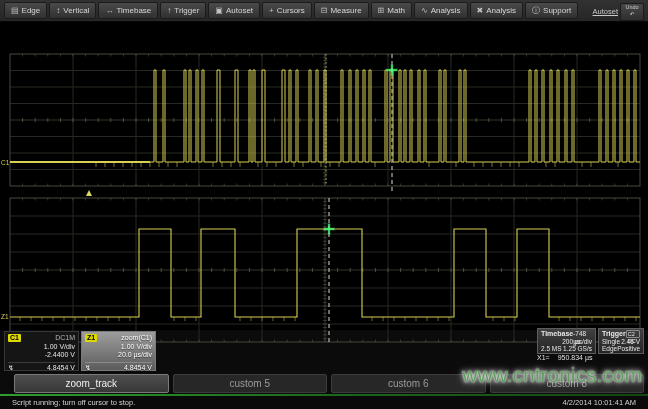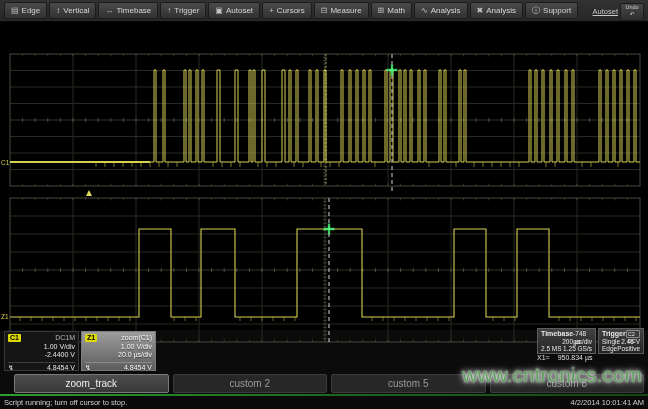--- a/index.html
+++ b/index.html
@@ -78,21 +78,21 @@
   }
   .tab.sel{background:linear-gradient(180deg,#4e4e4e,#383838);color:#efefef;border-color:#7a7a7a;}
   
   #green-line{
     position:absolute;left:0;top:394px;width:648px;height:2px;z-index:3;
     background:linear-gradient(90deg,#2f9e2f,#1c641c 55%,#124612);
   }
   #statusbar{
     position:absolute;left:0;top:396px;width:648px;height:13px;background:#0a0a0a;
     color:#d2d2d2;font-size:7.5px;display:flex;justify-content:space-between;
-    align-items:center;padding:0 4px;box-sizing:border-box;z-index:3;
+    align-items:center;padding:0 12px;box-sizing:border-box;z-index:3;
   }
   
   #watermark{
     position:absolute;right:6px;top:363px;z-index:9;
     font-size:21px;font-weight:normal;color:#5e9e5e;letter-spacing:0;
     text-shadow:0 0 2px #fff,0 0 5px #fff,0 0 9px rgba(255,255,255,.7);
   }
 </style>
 </head>
 <body>
@@ -708,22 +708,22 @@
     </div>
 </div>
 
 <div id="x1-readout">
   <span>X1=</span>
   <span>950.834 µs</span>
 </div>
 
 <div id="tabs">
     <div class="tab sel">zoom_track</div>
-    <div class="tab">custom 2</div>
     <div class="tab">custom 5</div>
+    <div class="tab">custom 6</div>
     <div class="tab">custom 8</div>
   </div>
 
 <div id="green-line"></div>
 
 <div id="statusbar">
   <span>Script running; turn off cursor to stop.</span>
   <span>4/2/2014 10:01:41 AM</span>
 </div>
 

